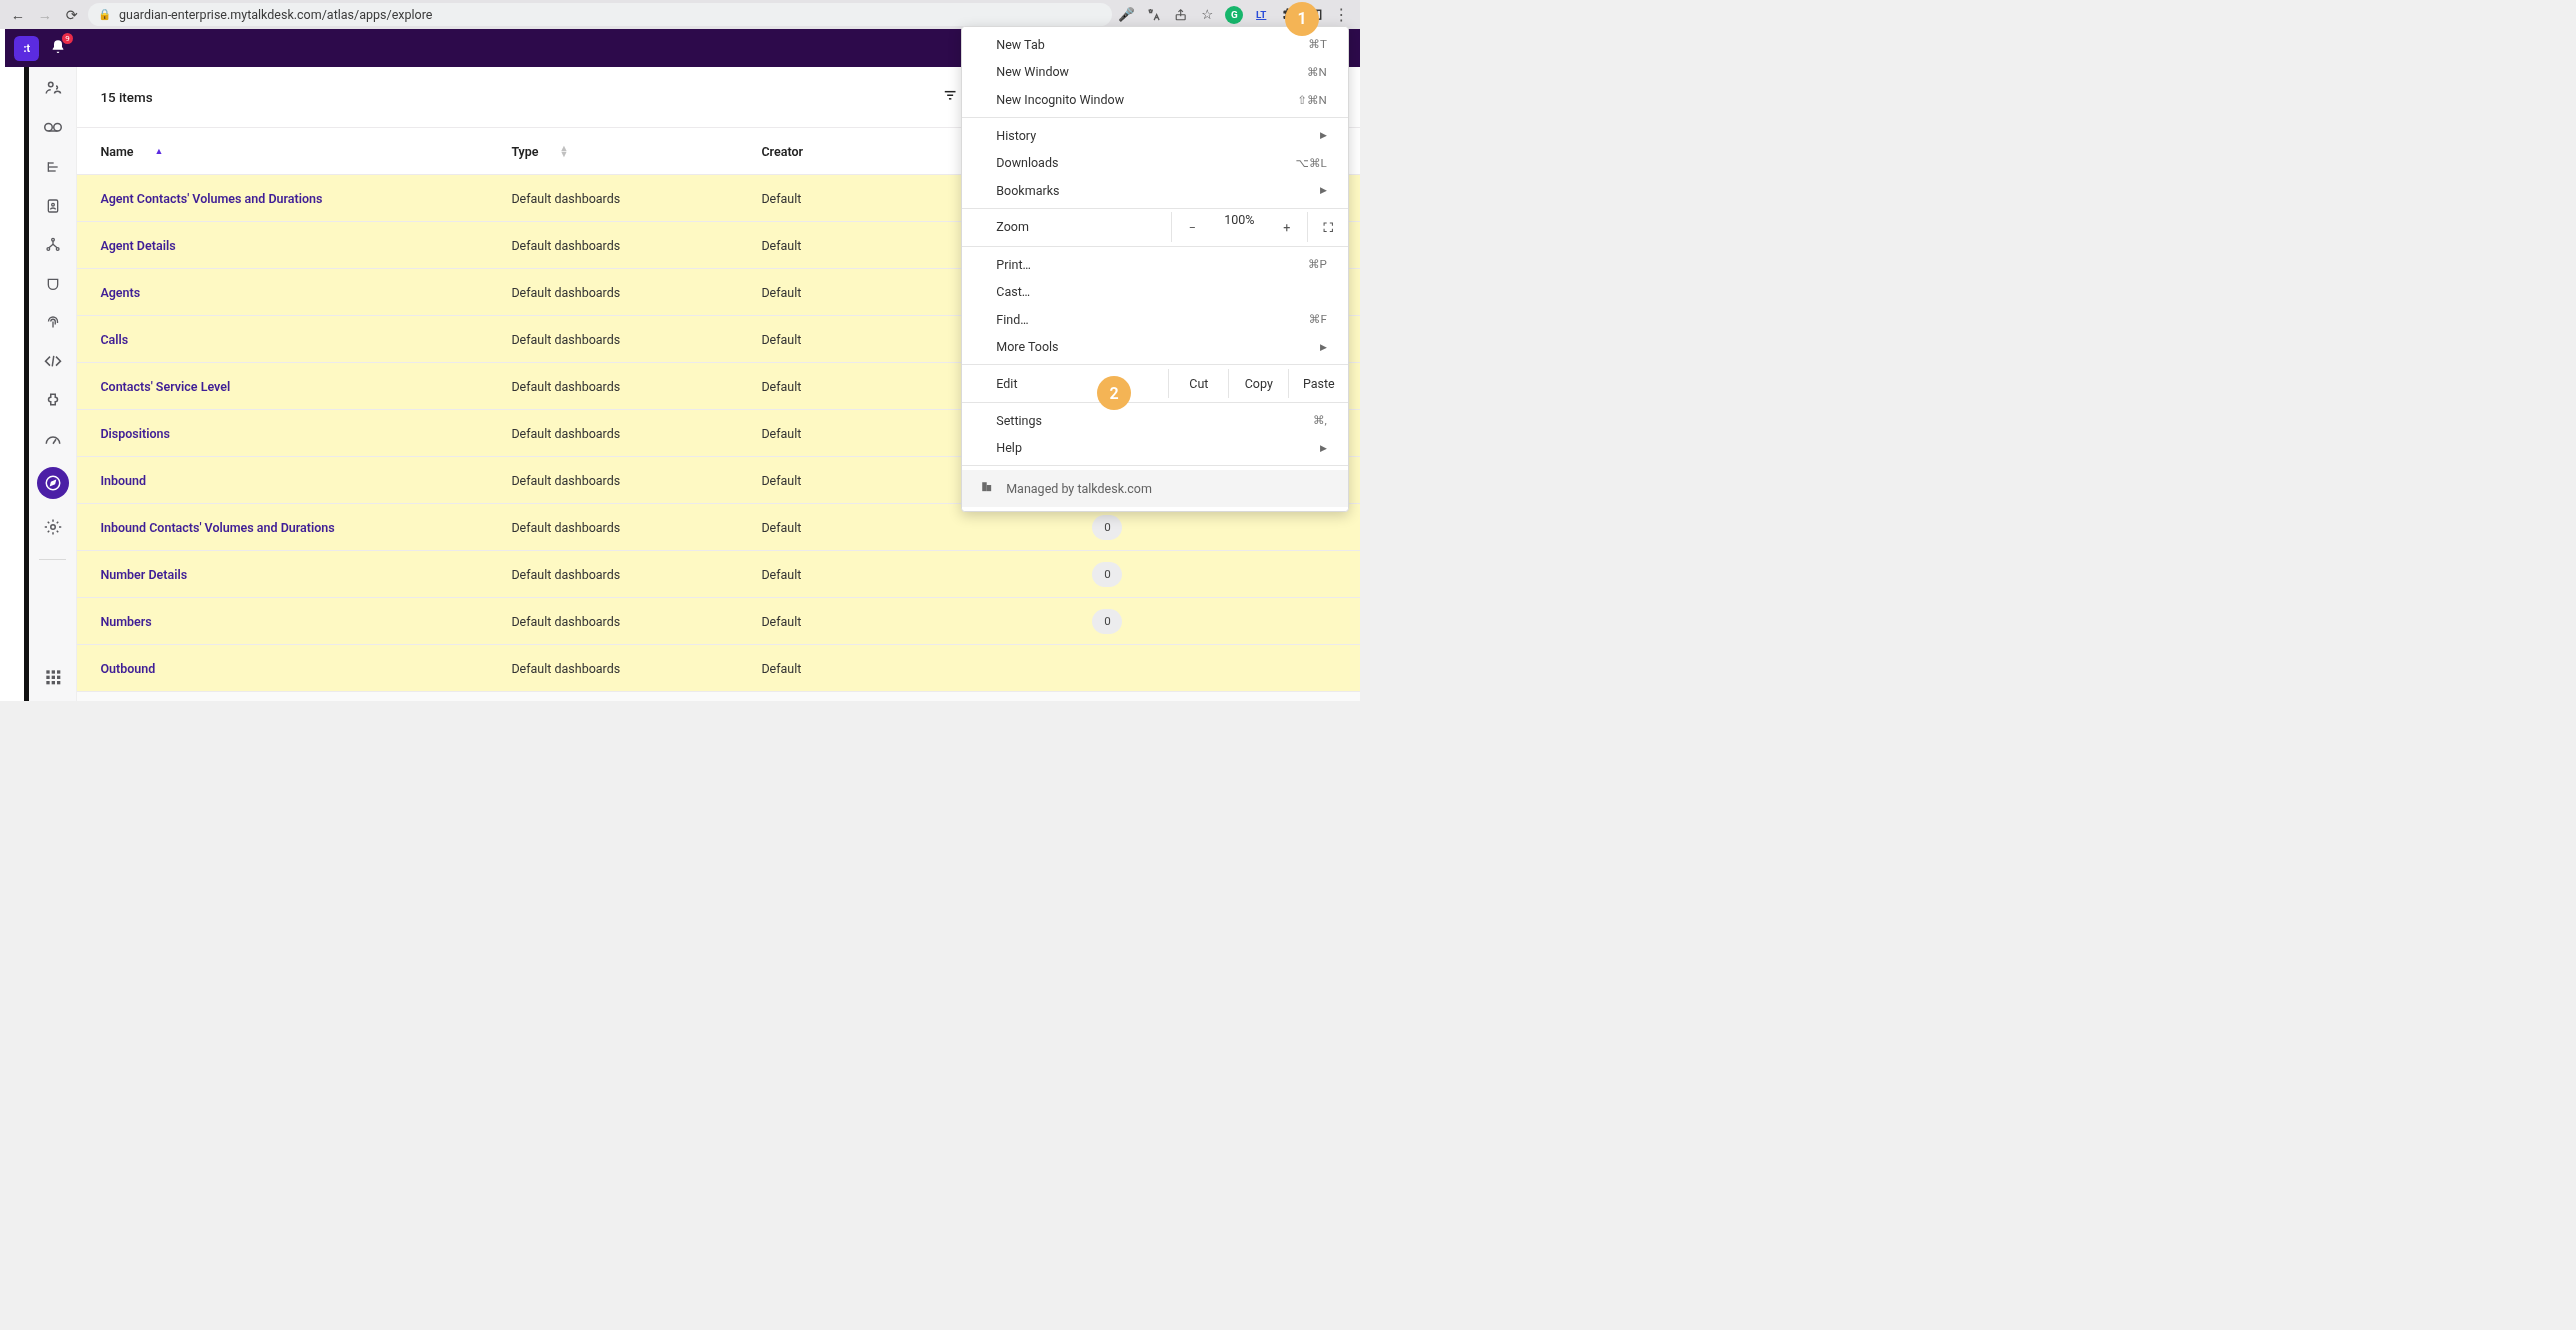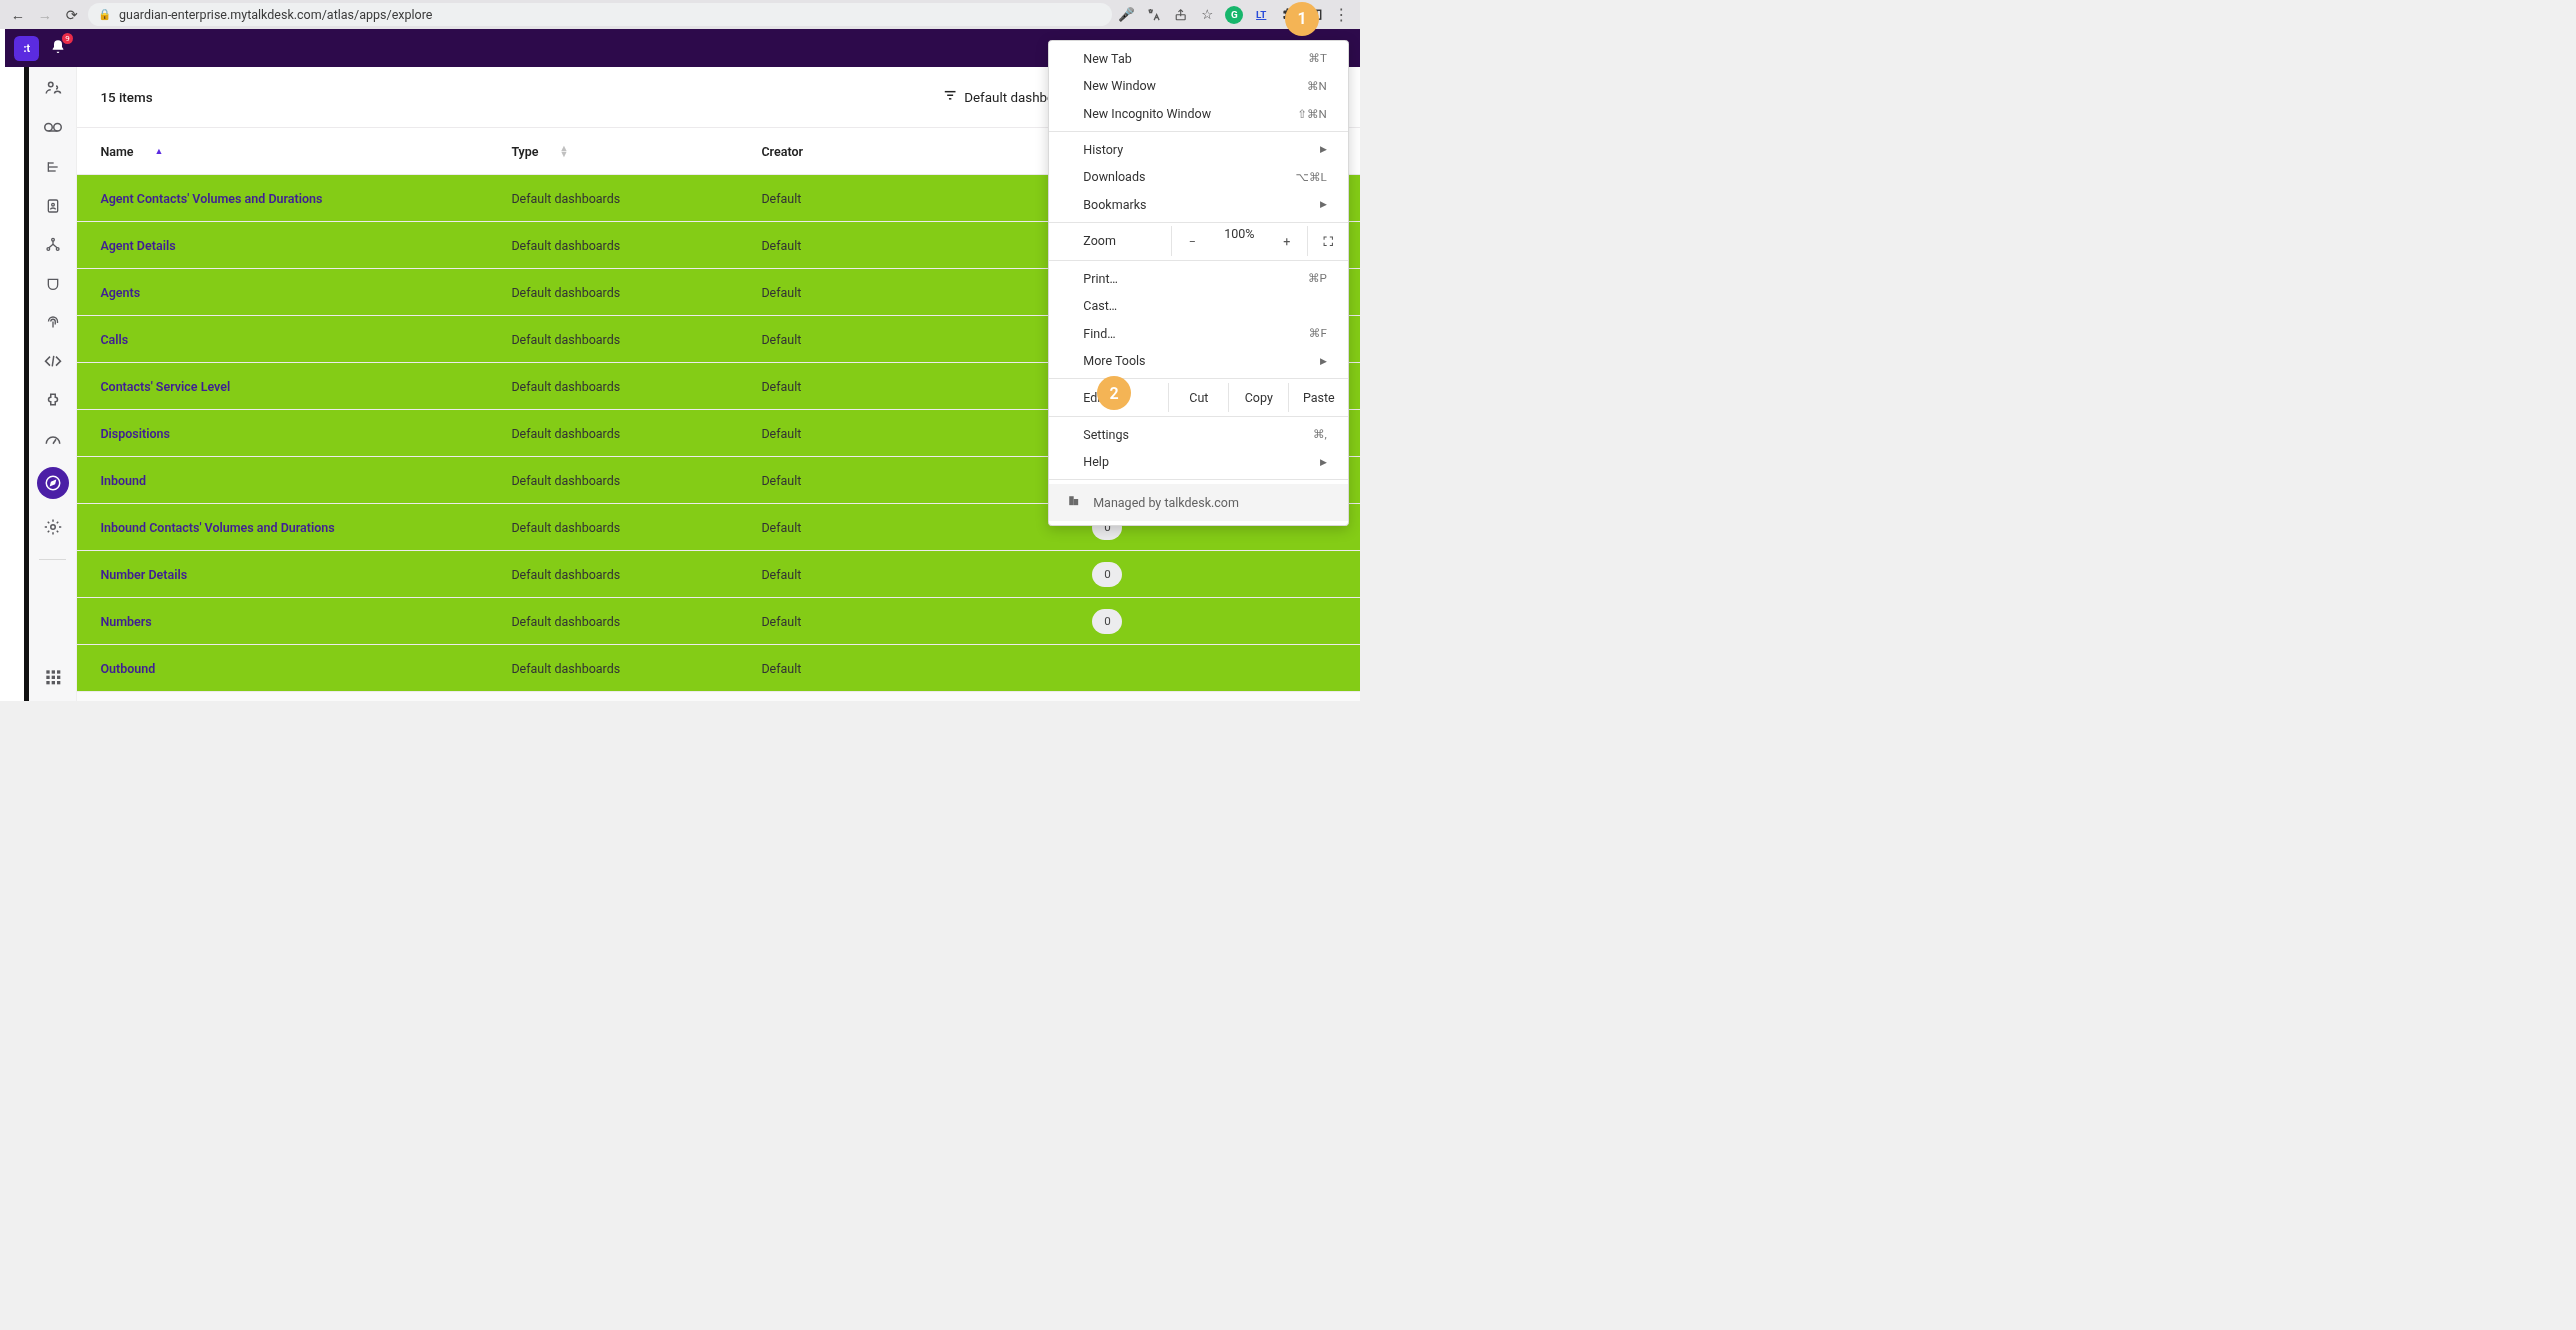--- a/index.html
+++ b/index.html
@@ -14,21 +14,21 @@
   .url-text { font-size: 12.5px; color: #3b3b3b; }
   .toolbar-right { display: flex; align-items: center; gap: 9px; padding-right: 3.6px; }
   .toolbar-icon { width: 18px; height: 18px; display: flex; align-items: center; justify-content: center; font-size: 13.4px; color: #4a4a4a; }
   .ext-icon { width: 18px; height: 18px; border-radius: 50%; display: flex; align-items: center; justify-content: center; font-size: 9.8px; font-weight: bold; }
   .kebab { font-size: 16px; color: #5b5b5b; }
 
   
   .annot { position: absolute; width: 34px; height: 34px; border-radius: 50%; background: #f4b455; color: #fff; font-size: 16px; font-weight: 600; display: flex; align-items: center; justify-content: center; z-index: 1000; }
 
   
-  .chrome-menu { position: absolute; top: 40px; right: 10.7px; width: 301px; background: #fff; border: 0.9px solid #d9d9d9; border-radius: 3.6px; box-shadow: 0 3.6px 12.5px rgba(0,0,0,.18); z-index: 900; font-size: 12.5px; color: #333; padding: 3.6px 0; }
+  .chrome-menu { position: absolute; top: 26px; right: 10.7px; width: 388px; background: #fff; border: 0.9px solid #d9d9d9; border-radius: 3.6px; box-shadow: 0 3.6px 12.5px rgba(0,0,0,.18); z-index: 900; font-size: 12.5px; color: #333; padding: 3.6px 0; }
   .cm-row { display: flex; align-items: center; justify-content: space-between; padding: 6.3px 21.5px 6.3px 34px; }
   .cm-short { color: #777; font-size: 11.6px; }
   .cm-arrow { color: #6b6b6b; font-size: 9px; }
   .cm-sep { height: 0.9px; background: #e4e4e4; margin: 3.6px 0; }
   .cm-zoom { display: flex; }
   .cm-zoom-label { flex: 1; padding: 6.3px 0 6.3px 34px; }
   .zoom-box { width: 41px; height: 30px; border-left: 0.9px solid #e4e4e4; display: flex; align-items: center; justify-content: center; color: #555; }
   .zoom-val { width: 54px; text-align: center; }
   .zoom-full { width: 41px; border-left: 0.9px solid #e4e4e4; display: flex; align-items: center; justify-content: center; }
   .cm-edit { display: flex; align-items: stretch; }
@@ -59,21 +59,21 @@
   .filter-grp { display: flex; align-items: center; gap: 7.2px; font-size: 13.4px; color: #222; }
   .search-box { width: 224px; height: 32px; border: 0.9px solid #d8d8da; border-radius: 5.4px; display: flex; align-items: center; padding: 0 9px; gap: 7.2px; color: #7a7a7a; font-size: 12.5px; background: #fff; }
 
   
   .tbl { width: 100%; }
   .tbl-head, .tbl-row { display: grid; grid-template-columns: 411px 250px 331px 1fr; align-items: center; padding: 0 23px; }
   .tbl-head { height: 47px; font-size: 12.5px; font-weight: 600; color: #222; border-bottom: 0.9px solid #eceaec; background: #fff; }
   .th { display: flex; align-items: center; gap: 21px; }
   .sort-up { color: #5b2be0; font-size: 9px; }
   .sort-both { color: #c0c0c0; font-size: 9px; line-height: 6.3px; display: flex; flex-direction: column; }
-  .tbl-row { height: 47px; border-bottom: 0.9px solid #eceaec; background: #84cc16; font-size: 12.5px; }
+  .tbl-row { height: 47px; border-bottom: 0.9px solid #eceaec; background: #fef9c3; font-size: 12.5px; }
   .row-name { color: #3f1e96; font-weight: 600; }
   .row-type, .row-creator { color: #333; }
   .count-pill { width: 30px; height: 25px; background: #ececee; border-radius: 12.5px; display: flex; align-items: center; justify-content: center; color: #444; font-size: 11.6px; }
   .row-end { display: flex; justify-content: flex-start; }
 </style>
 </head>
 <body>
 
 <div class="browser-toolbar">
   <div class="nav-btn">←</div>

